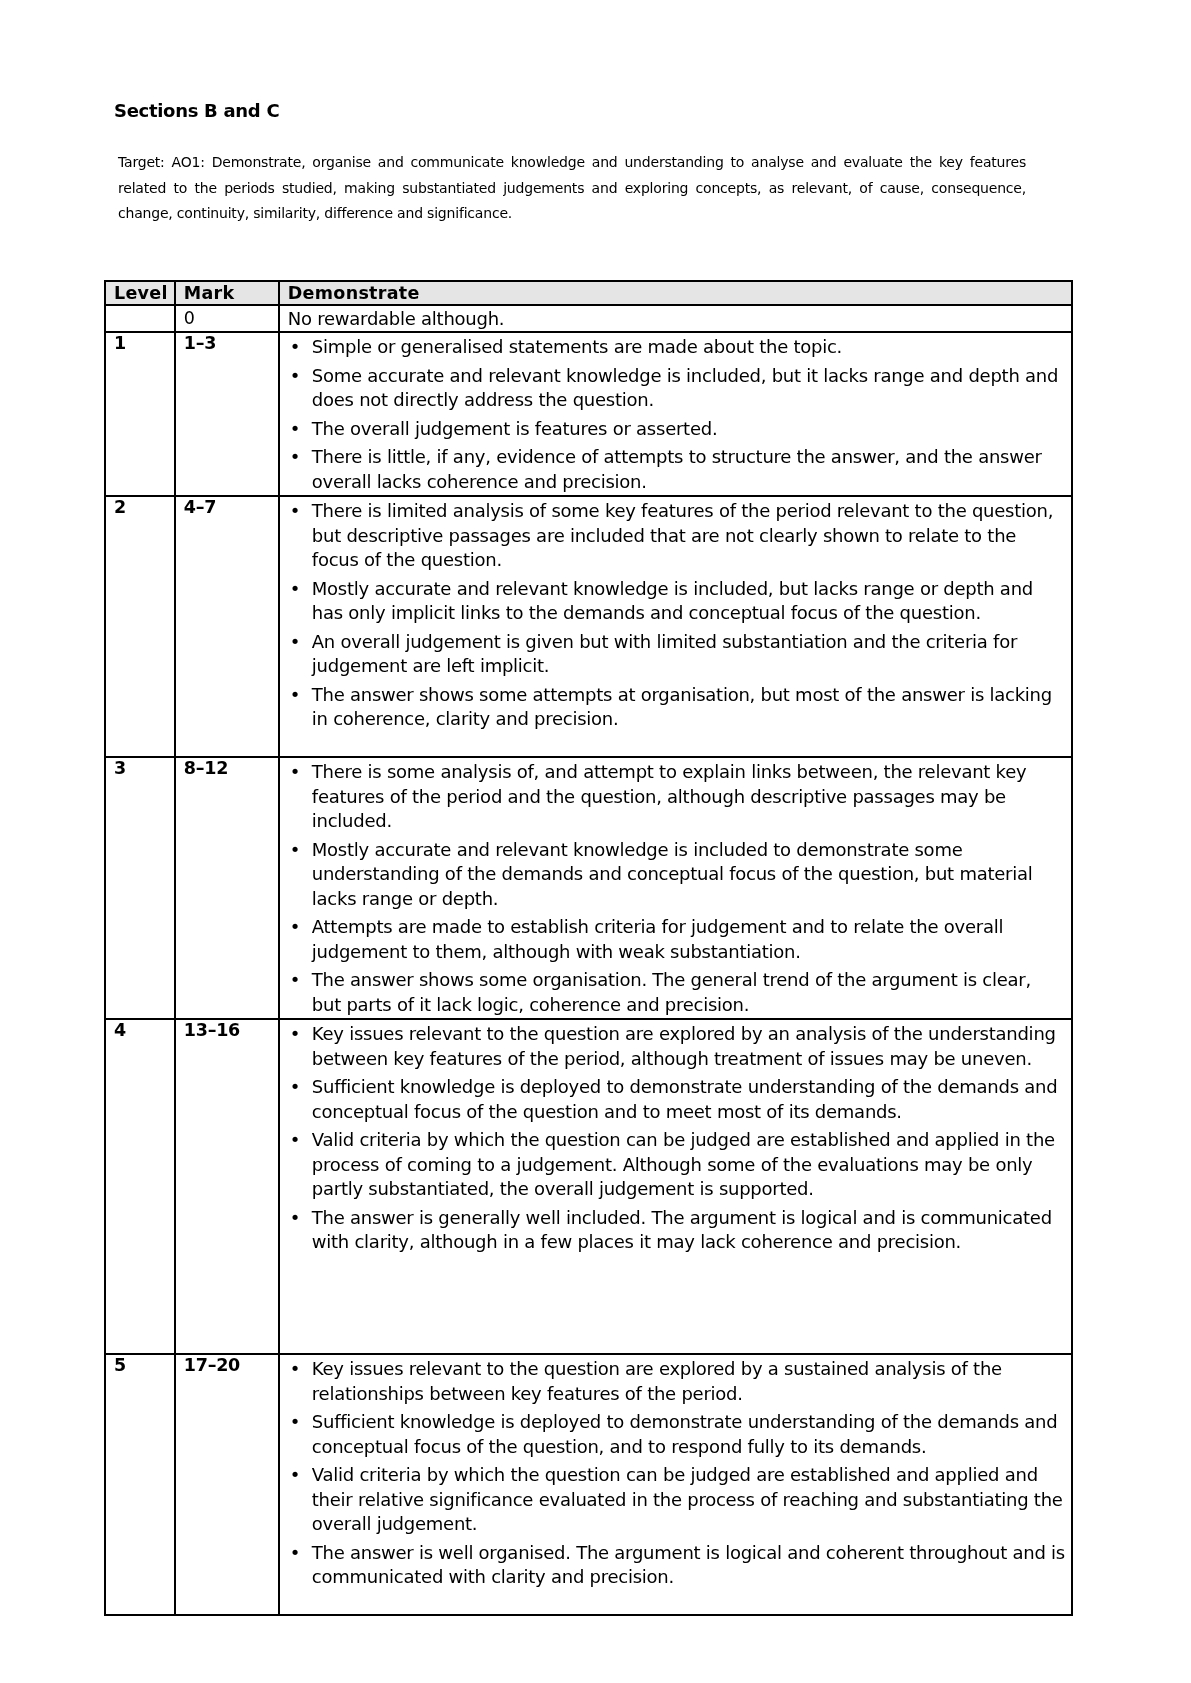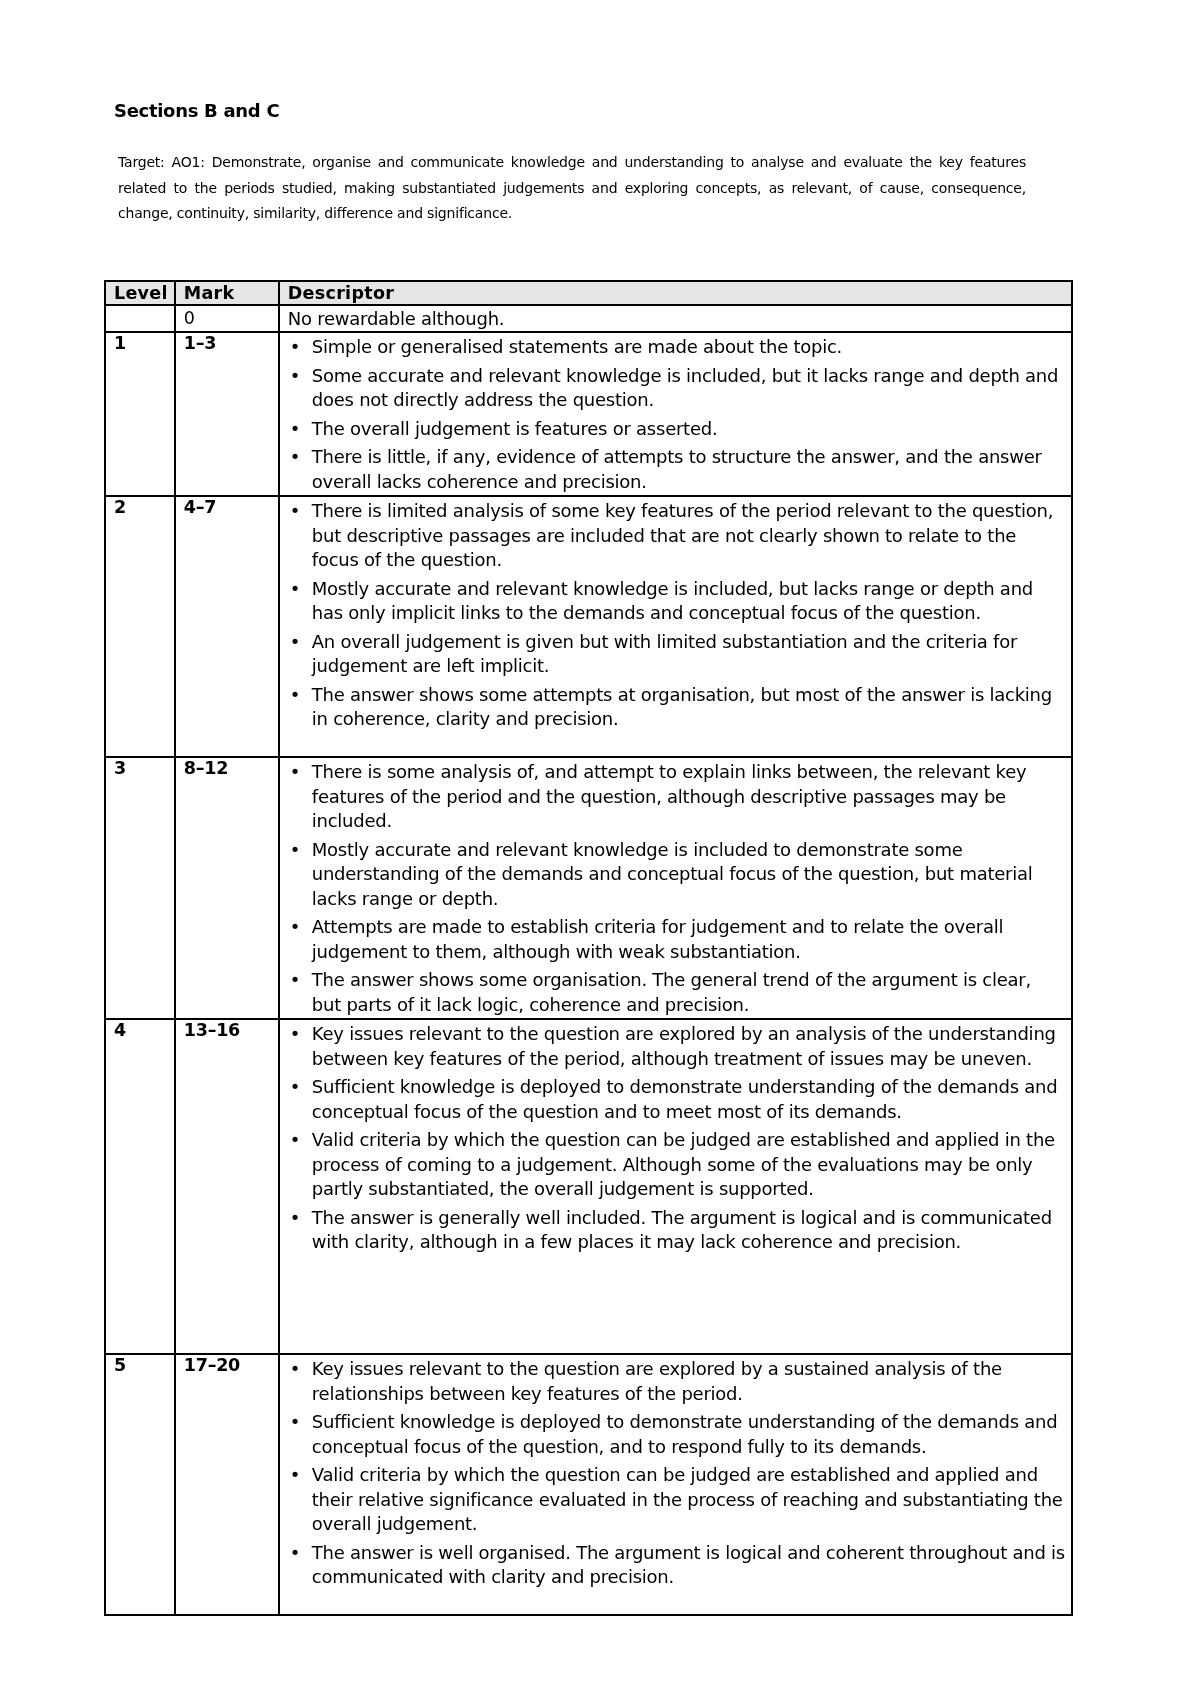--- a/index.html
+++ b/index.html
@@ -35,21 +35,21 @@
 <table class="markscheme">
   <colgroup>
       <col class="c-level">
       <col class="c-mark">
       <col>
     </colgroup>
   <thead>
     <tr>
       <th>Level</th>
       <th>Mark</th>
-      <th>Descriptor</th>
+      <th>Demonstrate</th>
     </tr>
   </thead>
   <tbody id="rows">
     <tr class="r0">
       <td class="level"></td>
       <td class="mark plain">0</td>
       <td>No rewardable although.</td>
     </tr>
   <tr class="r1">
         <td class="level">1</td>

